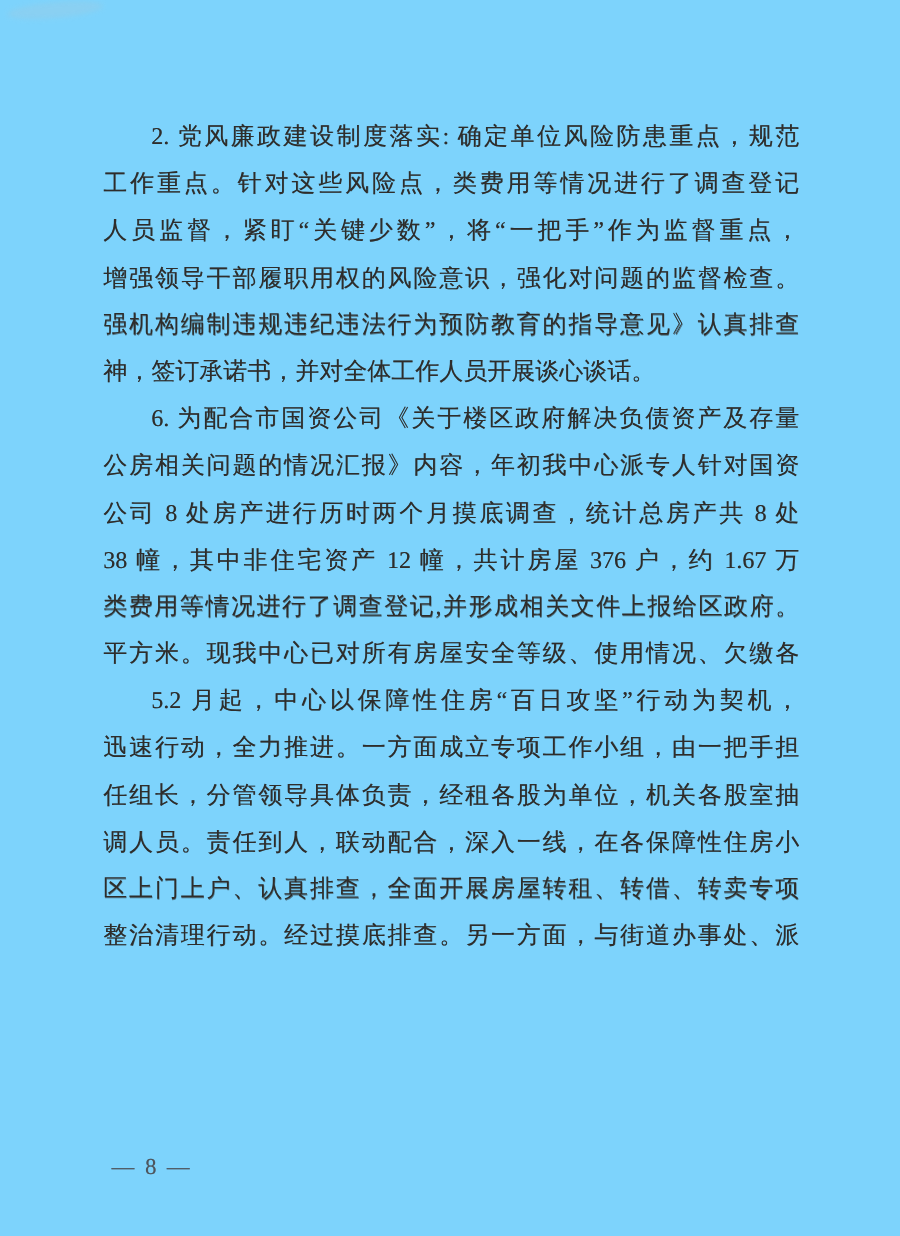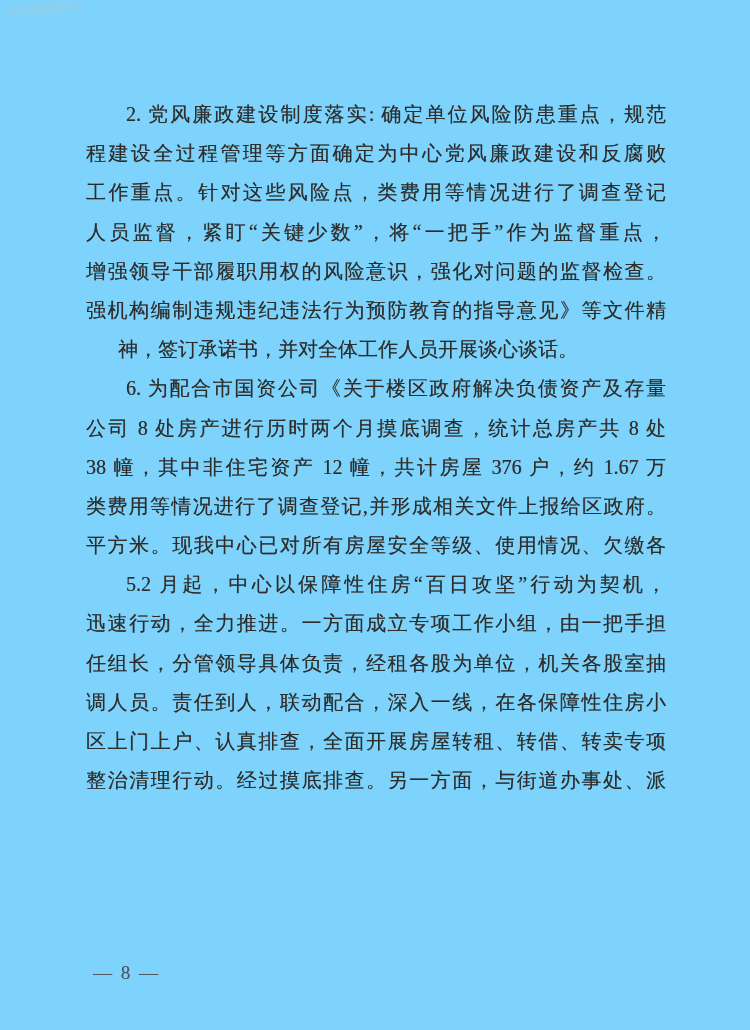--- a/index.html
+++ b/index.html
@@ -34,46 +34,46 @@
     line-height: 39.2px;
     font-size: 20px;
     color: #2e2d2b;
     text-align: justify;
     text-align-last: justify;
     text-justify: inter-character;
     overflow: hidden;
     text-shadow: 0.3px 0.2px 0.45px rgba(46, 45, 43, 0.55);
   }
   .line.indent { text-indent: 40px; }
-  .line.para-end { text-align-last: left; margin-left: 32px; }
+  .line.para-end { text-align-last: left; }
   .page-number {
     position: absolute;
     left: 93px;
     top: 961px;
     font-size: 19px;
     line-height: 24px;
     color: #4e565e;
     letter-spacing: 2px;
     text-shadow: 0.2px 0.2px 0.4px rgba(78, 86, 94, 0.5);
   }
 </style>
 </head>
 <body>
 
 <div class="page">
   <div class="scan-smudge"></div>
   <div class="text-block">
       <div class="line indent">2. 党风廉政建设制度落实: 确定单位风险防患重点，规范</div>
-      <div class="line">程建设全过程管理等方面确定为中心党风廉政建设和反腐败</div>
       <div class="line">工作重点。针对这些风险点，类费用等情况进行了调查登记</div>
       <div class="line">人员监督，紧盯“关键少数”，将“一把手”作为监督重点，</div>
       <div class="line">增强领导干部履职用权的风险意识，强化对问题的监督检查。</div>
-      <div class="line">强机构编制违规违纪违法行为预防教育的指导意见》等文件精</div>
+      <div class="line">强机构编制违规违纪违法行为预防教育的指导意见》认真排查</div>
       <div class="line para-end">神，签订承诺书，并对全体工作人员开展谈心谈话。</div>
       <div class="line indent">6. 为配合市国资公司《关于楼区政府解决负债资产及存量</div>
+      <div class="line">公房相关问题的情况汇报》内容，年初我中心派专人针对国资</div>
       <div class="line">公司 8 处房产进行历时两个月摸底调查，统计总房产共 8 处</div>
       <div class="line">38 幢，其中非住宅资产 12 幢，共计房屋 376 户，约 1.67 万</div>
       <div class="line">类费用等情况进行了调查登记,并形成相关文件上报给区政府。</div>
       <div class="line">平方米。现我中心已对所有房屋安全等级、使用情况、欠缴各</div>
       <div class="line indent">5.2 月起，中心以保障性住房“百日攻坚”行动为契机，</div>
       <div class="line">迅速行动，全力推进。一方面成立专项工作小组，由一把手担</div>
       <div class="line">任组长，分管领导具体负责，经租各股为单位，机关各股室抽</div>
       <div class="line">调人员。责任到人，联动配合，深入一线，在各保障性住房小</div>
       <div class="line">区上门上户、认真排查，全面开展房屋转租、转借、转卖专项</div>
       <div class="line">整治清理行动。经过摸底排查。另一方面，与街道办事处、派</div>

